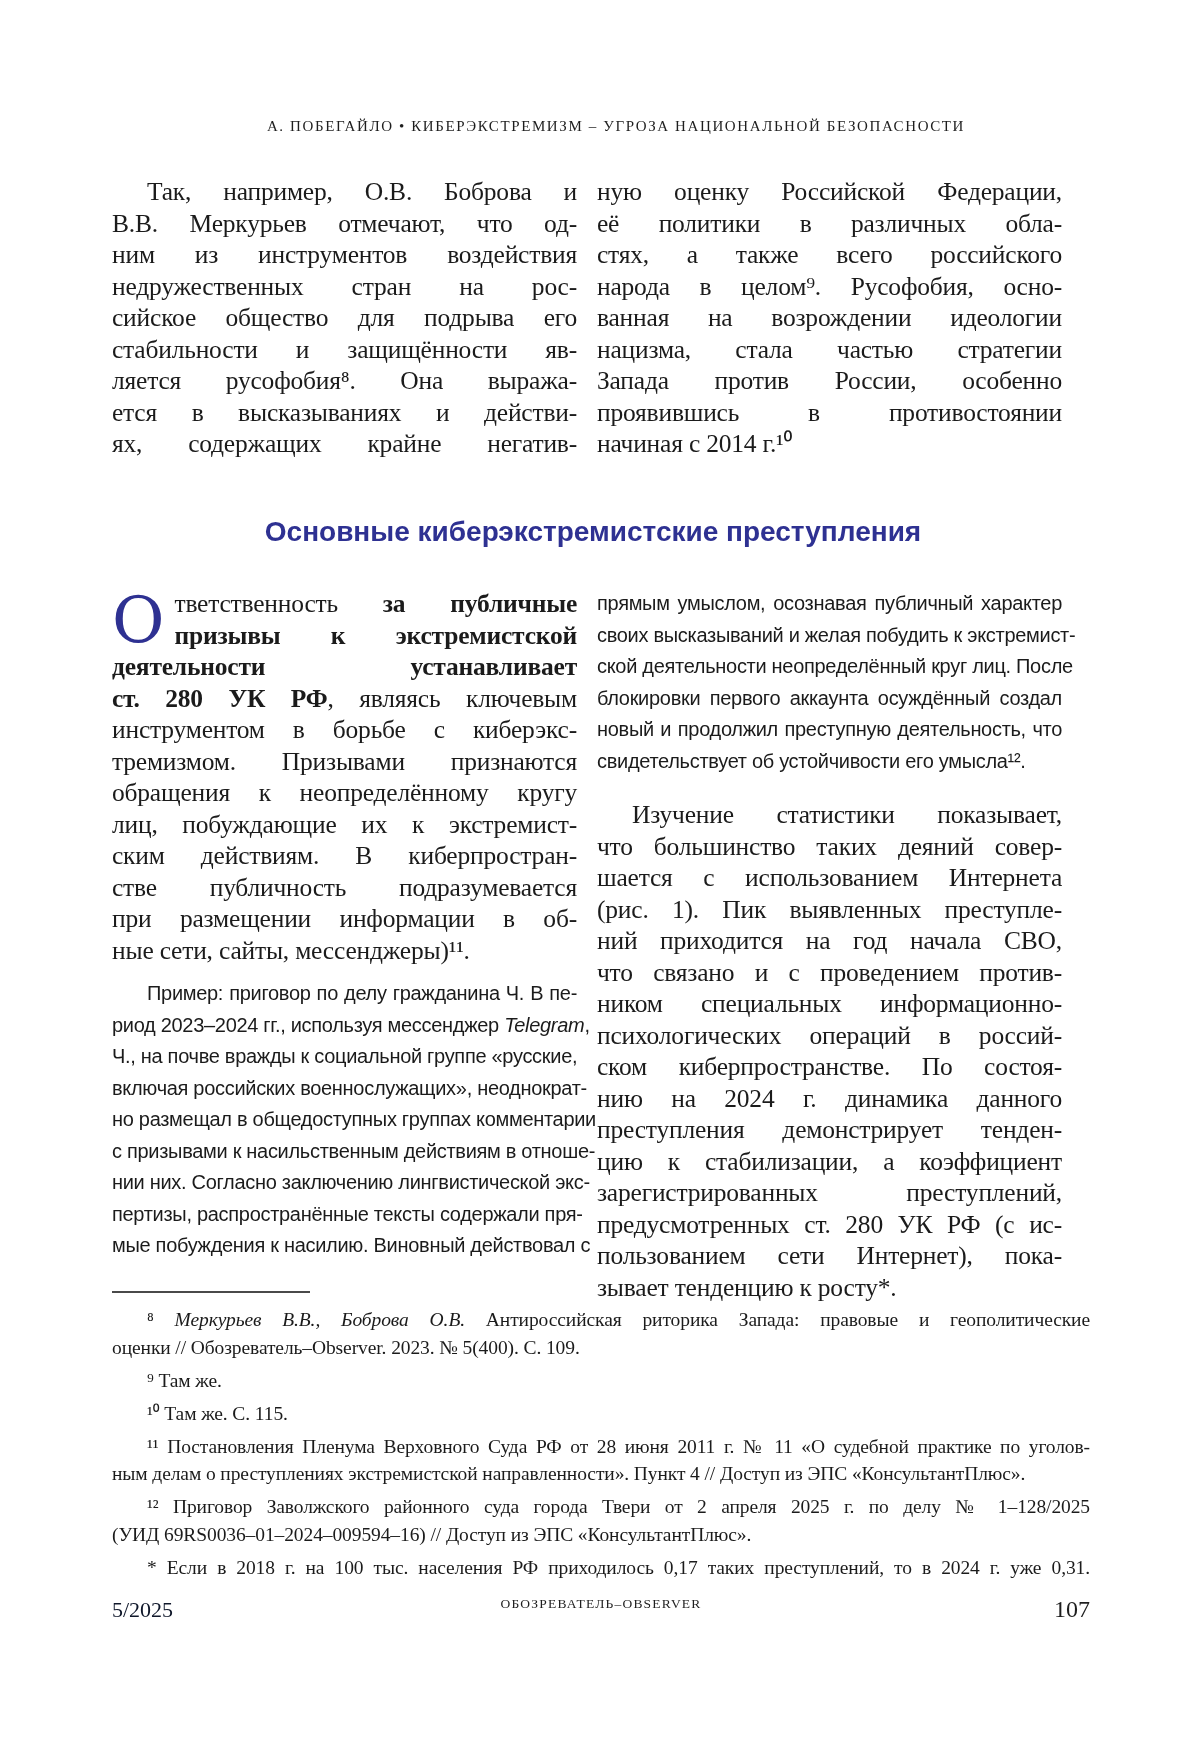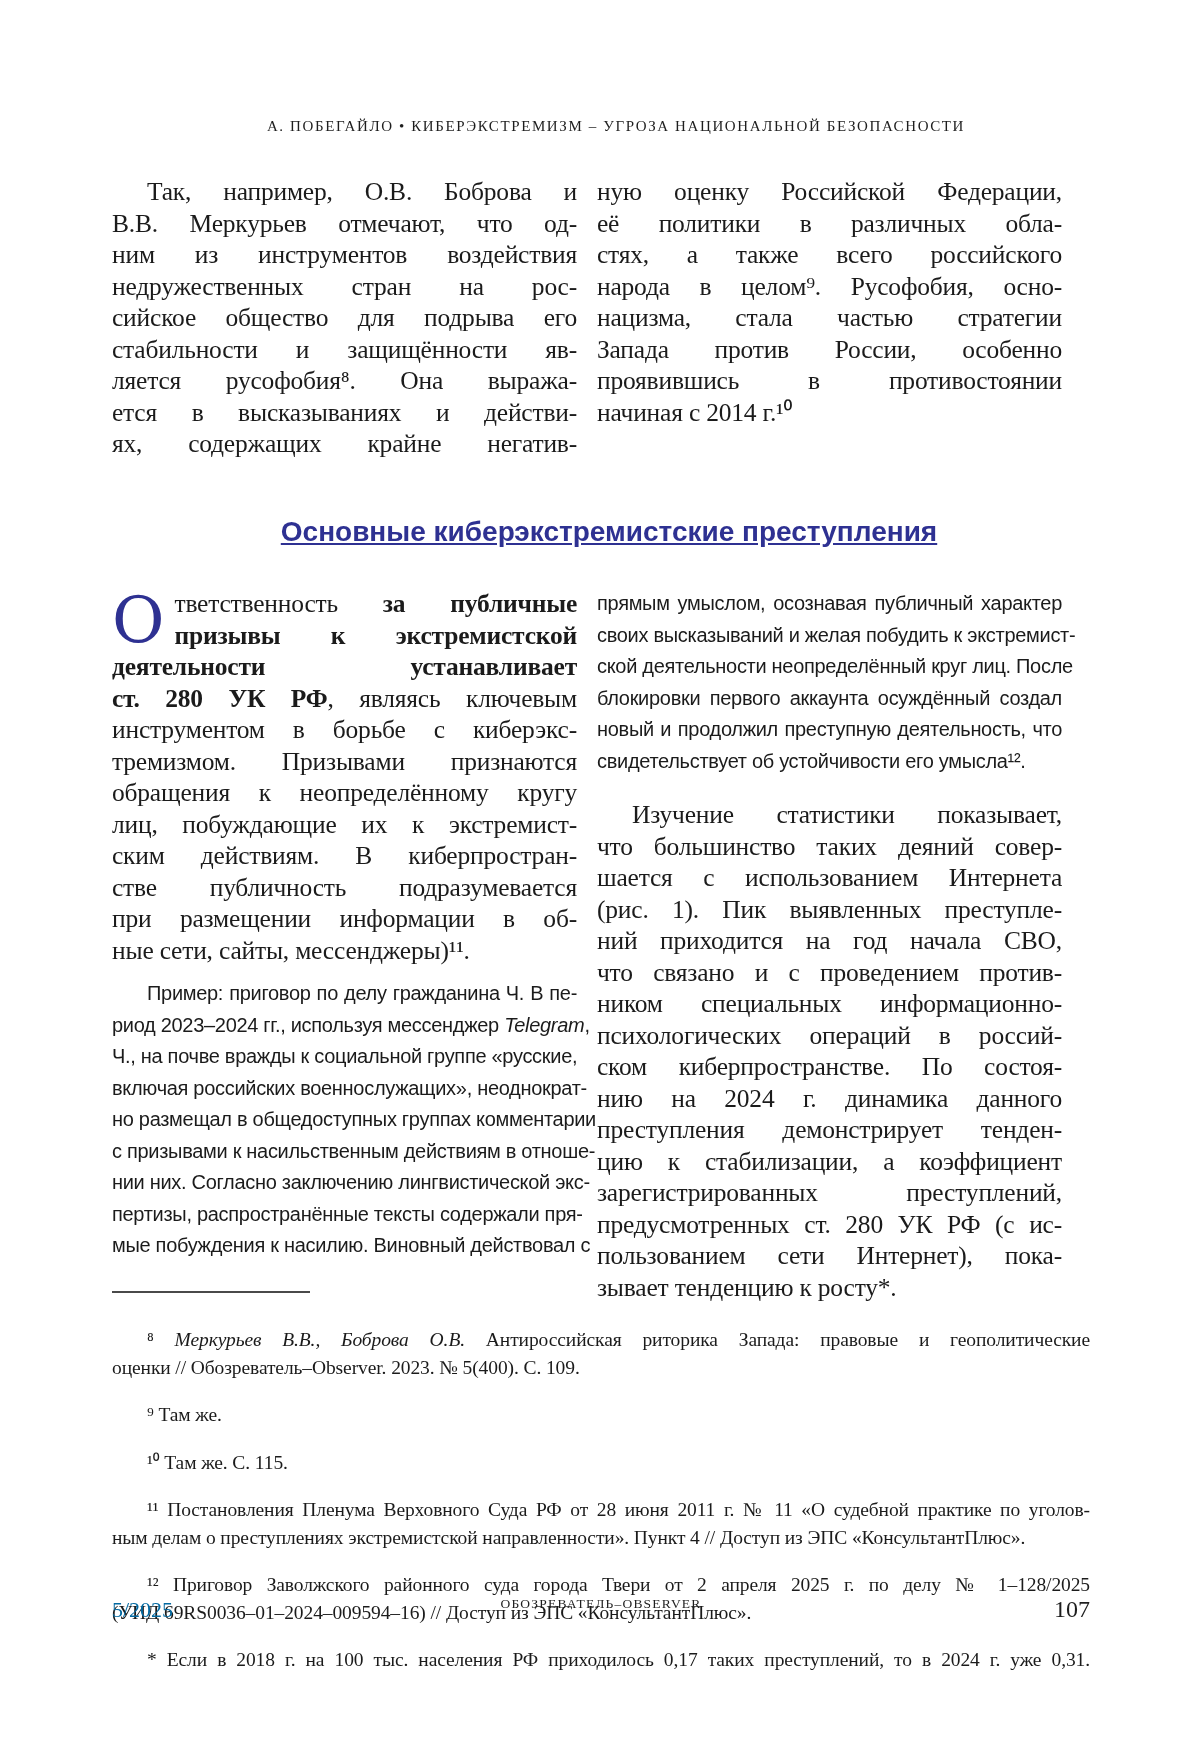--- a/index.html
+++ b/index.html
@@ -46,27 +46,26 @@
   .sans .jline{
     font-family:"Liberation Sans", sans-serif;
     font-size:20px;line-height:31.5px;
     letter-spacing:-0.3px;
   }
   .para{margin:0;}
   .example-left{margin-top:12px;}
   .stats-para{margin-top:22px;}
   
   .section-heading{
-    position:absolute;top:516px;left:120px;width:978px;
+    position:absolute;top:516px;left:104px;width:978px;
     margin:0;text-align:center;
     font-family:"Liberation Sans", sans-serif;
     font-weight:bold;
     font-size:28px;
     color:#2e3192;
-    text-decoration:underline;
   }
   
   .dropcap{
     float:left;
     font-family:"DejaVu Serif", serif;
     font-size:64px;
     line-height:58px;
     height:58px;
     color:#2e3192;
     margin:3px 10px 0 0;
@@ -79,27 +78,27 @@
     border-top:2px solid #4a4a4a;
   }
   .footnotes{
     position:absolute;top:1306px;left:112px;width:978px;
   }
   .footnotes .jline{
     font-family:"Liberation Serif", serif;
     font-size:19.5px;line-height:27.5px;
     letter-spacing:-0.1px;
   }
-  .footnote{margin-bottom:5.5px;margin-top:20px;}
+  .footnote{margin-bottom:5.5px;}
   
   .page-footer{
     position:absolute;top:1596px;left:112px;width:978px;
     display:flex;justify-content:space-between;align-items:baseline;
   }
-  .footer-issue{font-size:22px;color:#0369a1;}
+  .footer-issue{font-size:22px;color:#0f172a;}
   .footer-journal{
     position:absolute;left:0;right:0;text-align:center;
     font-size:13.5px;letter-spacing:1.2px;color:#1e1e1e;
   }
   .footer-page{font-size:24px;color:#1e1e1e;}
 </style>
 </head>
 <body>
 
 <div class="page">
@@ -116,20 +115,21 @@
         <div class="jline">стабильности и защищённости яв-</div>
         <div class="jline">ляется русофобия⁸. Она выража-</div>
         <div class="jline">ется в высказываниях и действи-</div>
         <div class="jline">ях, содержащих крайне негатив-</div>
       </div>
     <div class="col serif">
         <div class="jline">ную оценку Российской Федерации,</div>
         <div class="jline">её политики в различных обла-</div>
         <div class="jline">стях, а также всего российского</div>
         <div class="jline">народа в целом⁹. Русофобия, осно-</div>
+        <div class="jline">ванная на возрождении идеологии</div>
         <div class="jline">нацизма, стала частью стратегии</div>
         <div class="jline">Запада против России, особенно</div>
         <div class="jline">проявившись в противостоянии</div>
         <div class="jline last">начиная с 2014 г.¹⁰</div>
       </div>
   </section>
 
   <h2 class="section-heading">Основные киберэкстремистские преступления</h2>
 
   <section class="twocol main">

